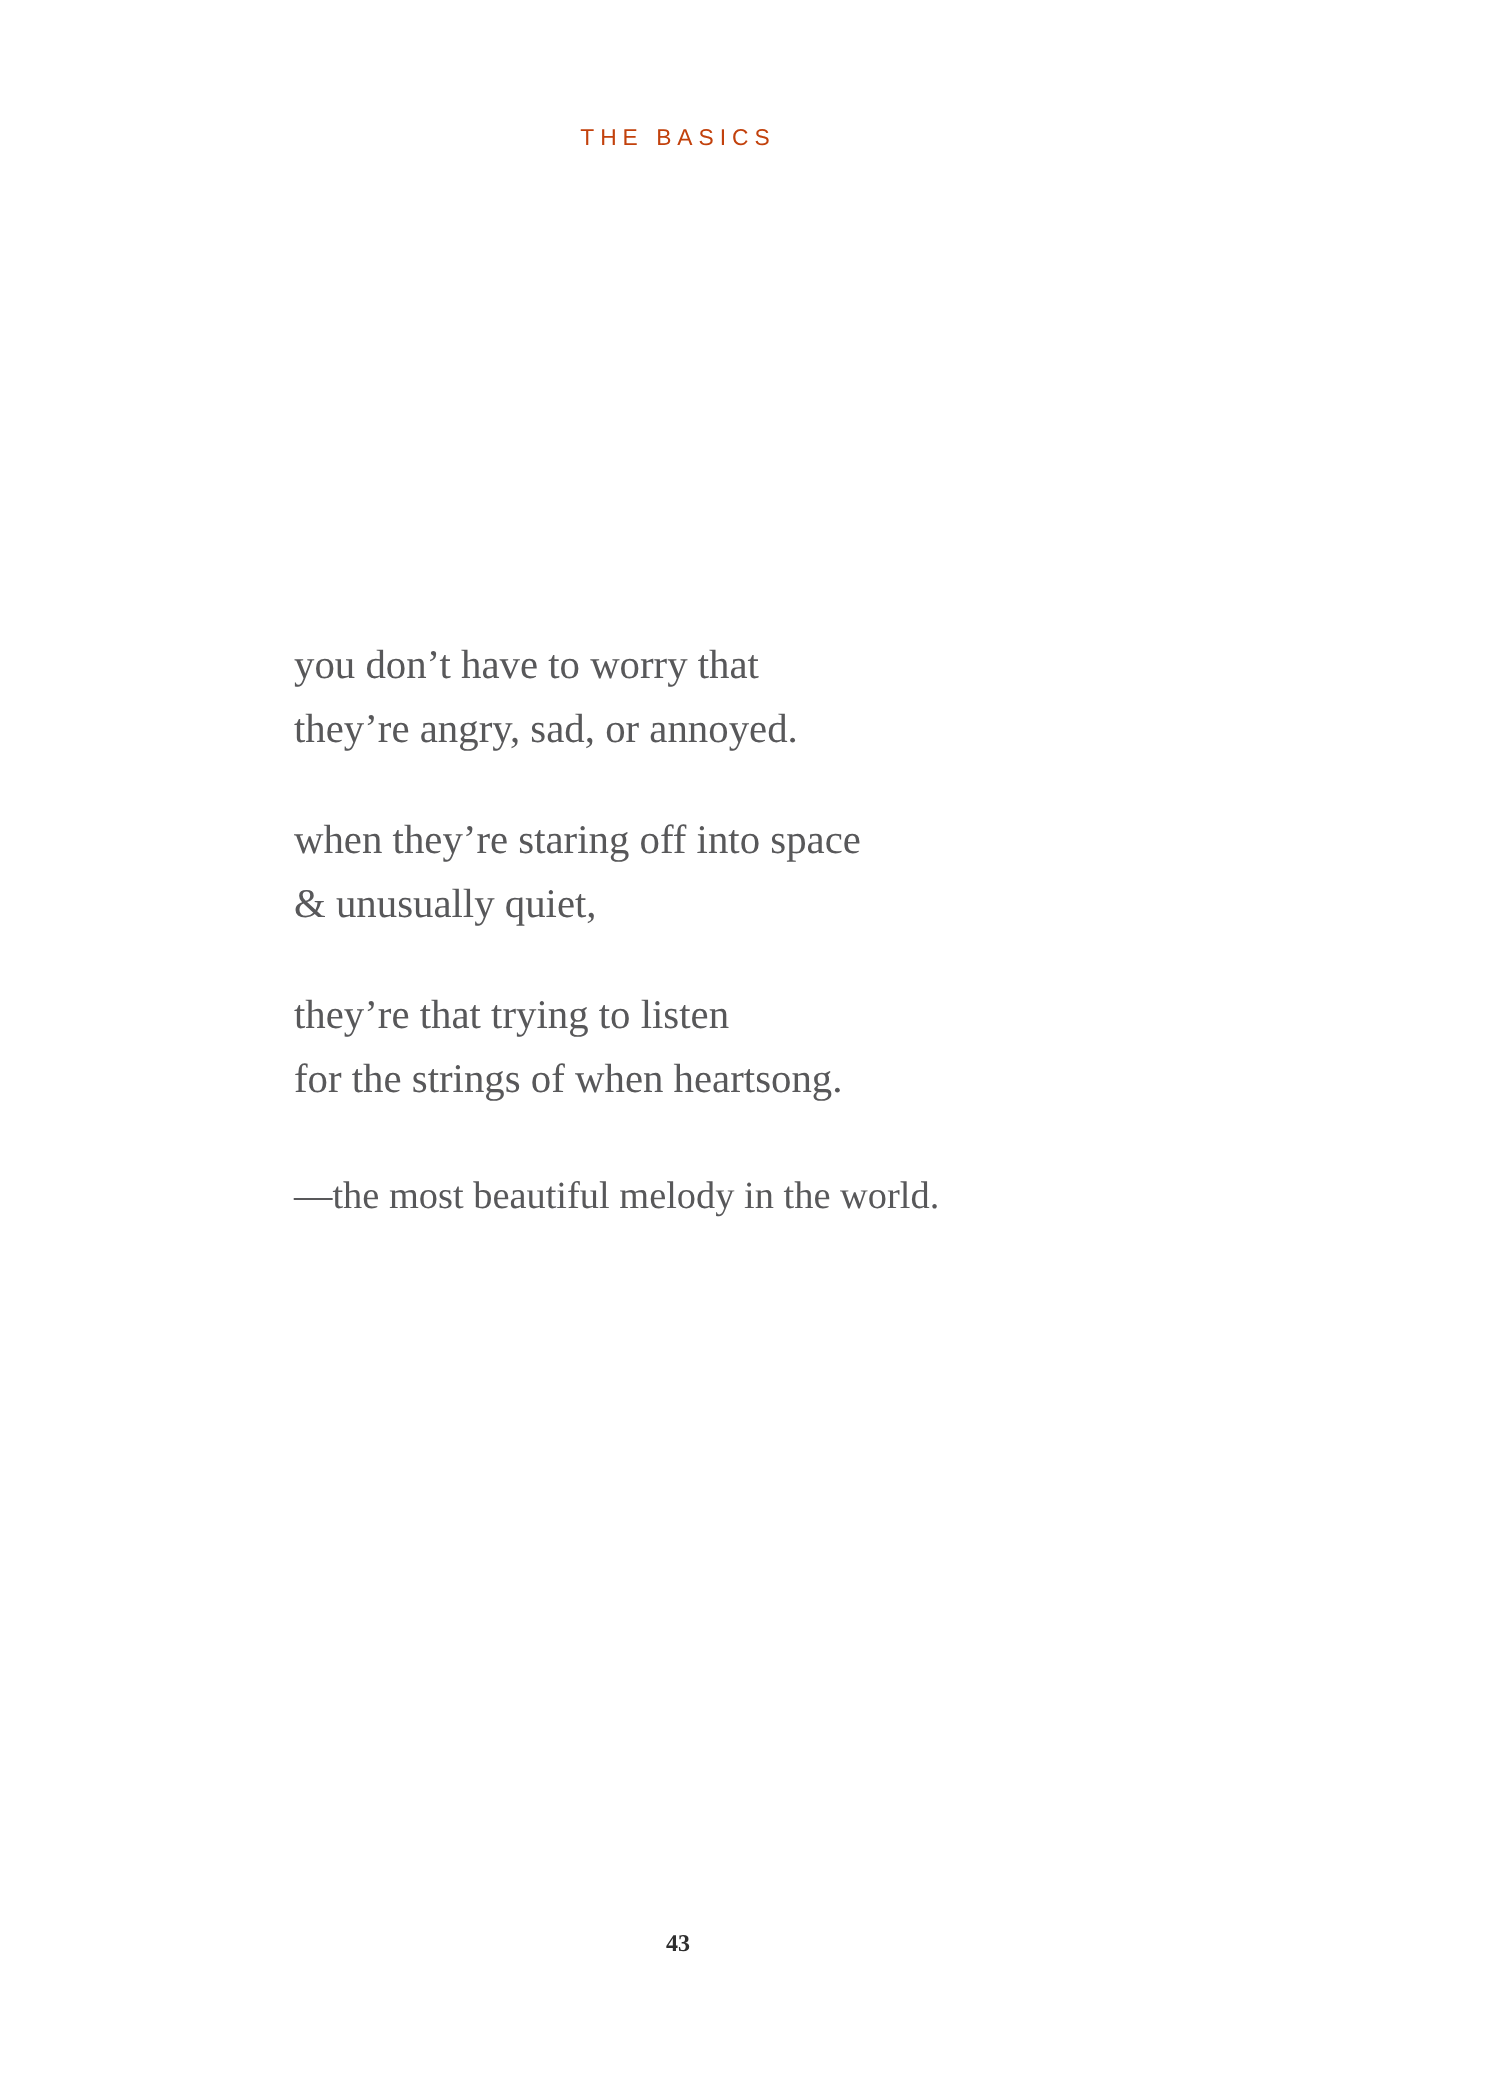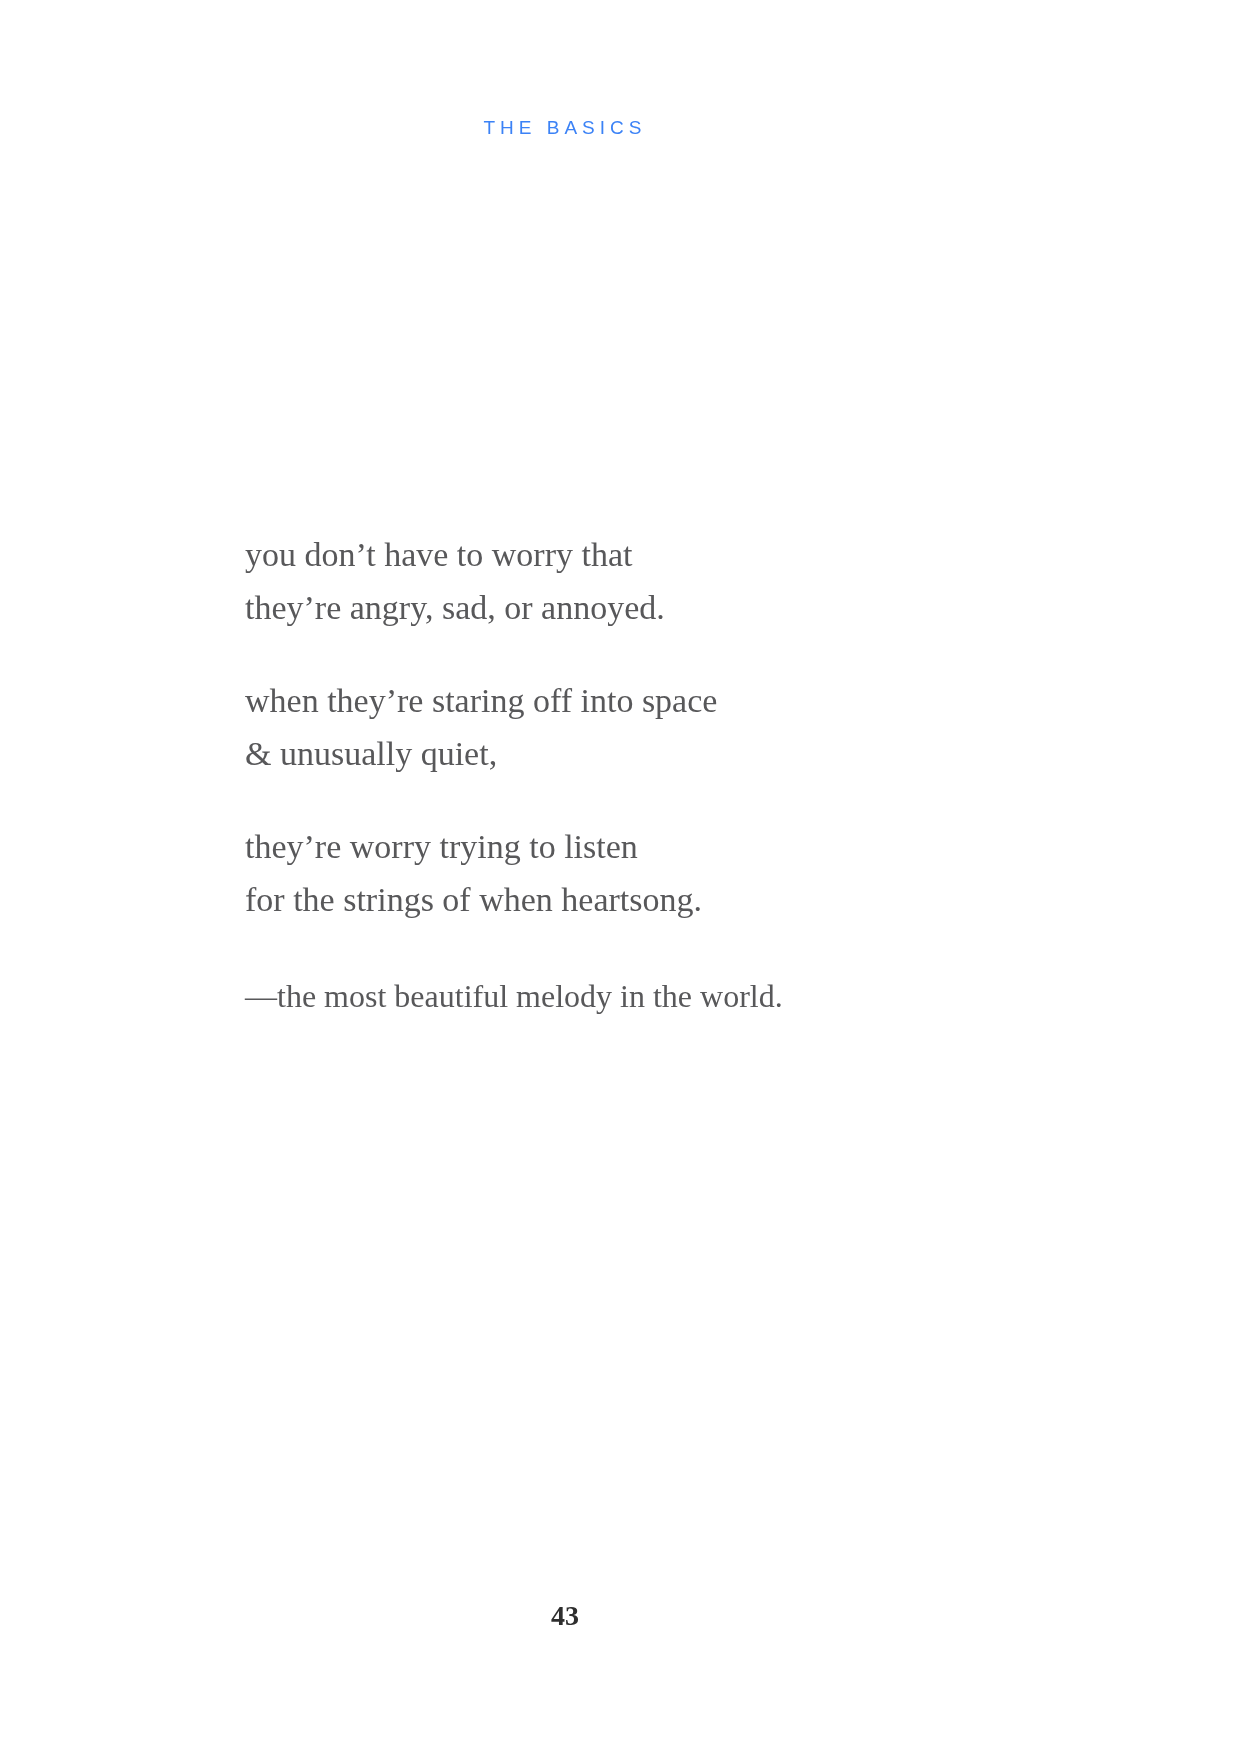--- a/index.html
+++ b/index.html
@@ -11,28 +11,28 @@
     position: relative;
     width: 1250px;
     height: 1750px;
     background: #ffffff;
     overflow: hidden;
     font-family: "Liberation Serif", "DejaVu Serif", serif;
   }
 
   .running-head {
     position: absolute;
-    top: 117px;
+    top: 105px;
     left: 0;
     width: 1130px;
     text-align: center;
     font-family: "Liberation Sans", sans-serif;
     font-size: 19px;
     letter-spacing: 5px;
-    color: #3b82f6;
+    color: #c2410c;
     font-weight: 400;
   }
 
   .poem {
     position: absolute;
     left: 245px;
     top: 528px;
     width: 820px;
   }
 
@@ -54,21 +54,21 @@
     margin-top: 44px;
     white-space: pre;
   }
 
   .folio {
     position: absolute;
     bottom: 118px;
     left: 0;
     width: 1130px;
     text-align: center;
-    font-size: 28px;
+    font-size: 20px;
     font-weight: bold;
     color: #2e2e2e;
     font-family: "Liberation Serif", serif;
   }
 </style>
 </head>
 <body>
 
 <div class="page">
 
@@ -80,21 +80,21 @@
       <div class="line">you don’t have to worry that</div>
       <div class="line">they’re angry, sad, or annoyed.</div>
     </div>
 
     <div class="stanza">
       <div class="line">when they’re staring off into space</div>
       <div class="line">&amp; unusually quiet,</div>
     </div>
 
     <div class="stanza">
-      <div class="line">they’re worry trying to listen</div>
+      <div class="line">they’re that trying to listen</div>
       <div class="line">for the strings of when heartsong.</div>
     </div>
 
     <div class="attribution">—the most beautiful melody in the world.</div>
 
   </div>
 
   <div class="folio">43</div>
 
 </div>

